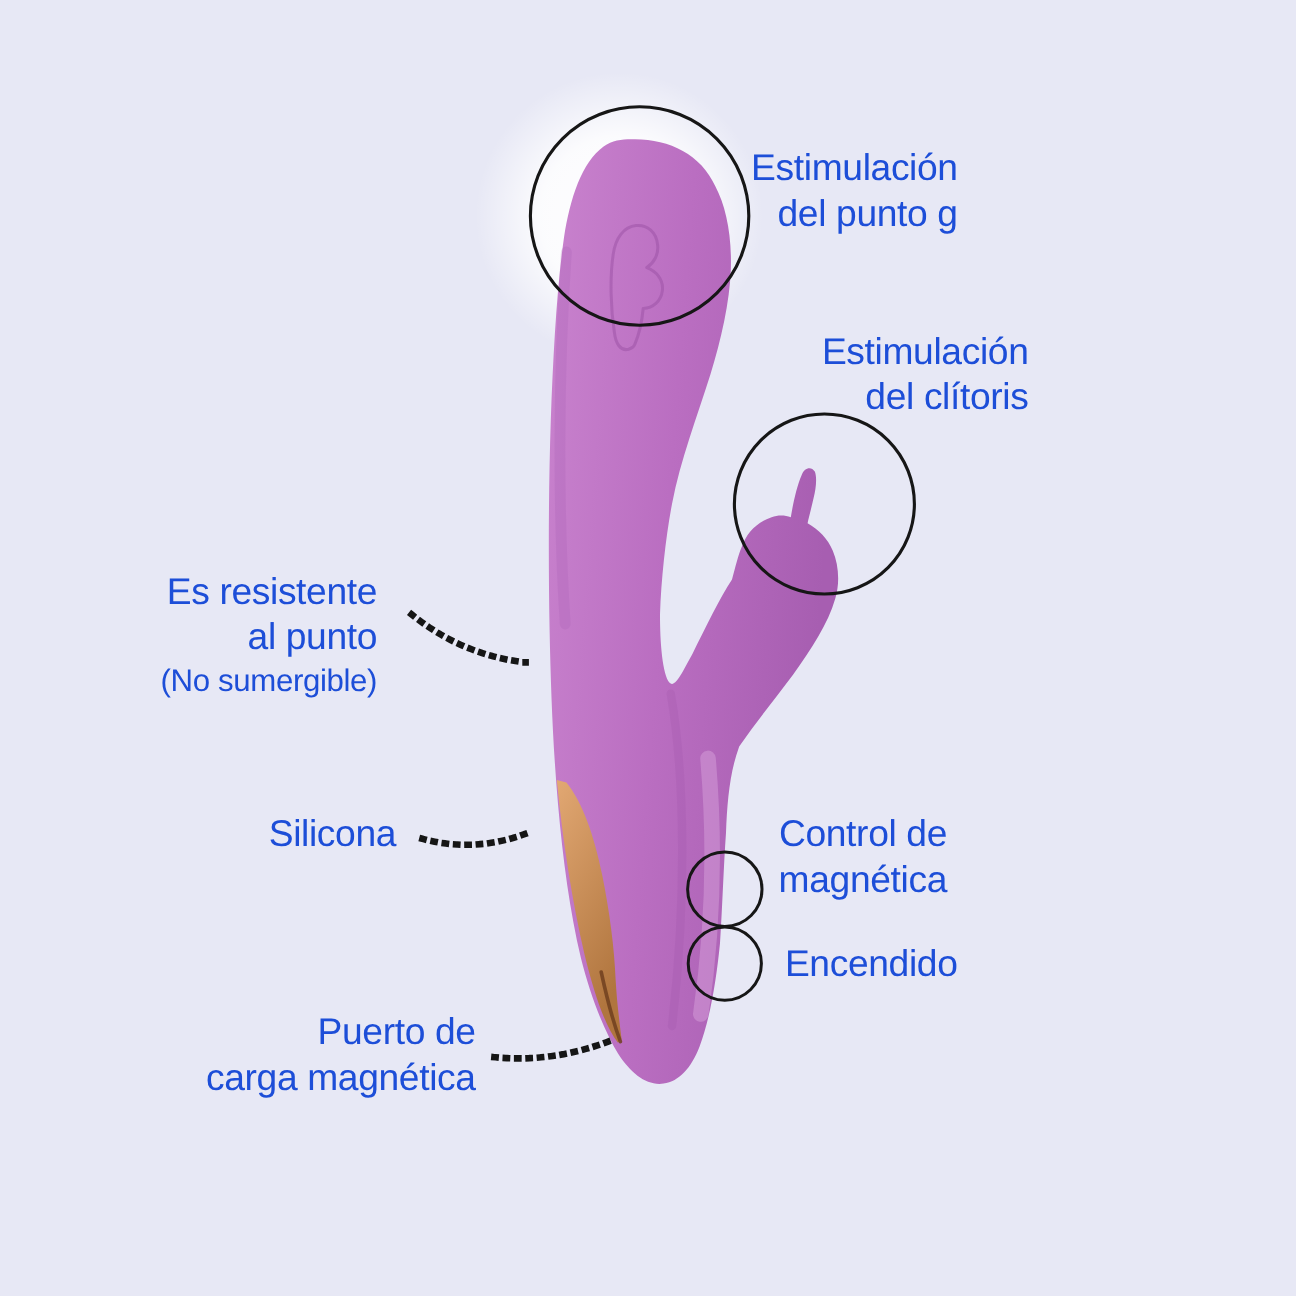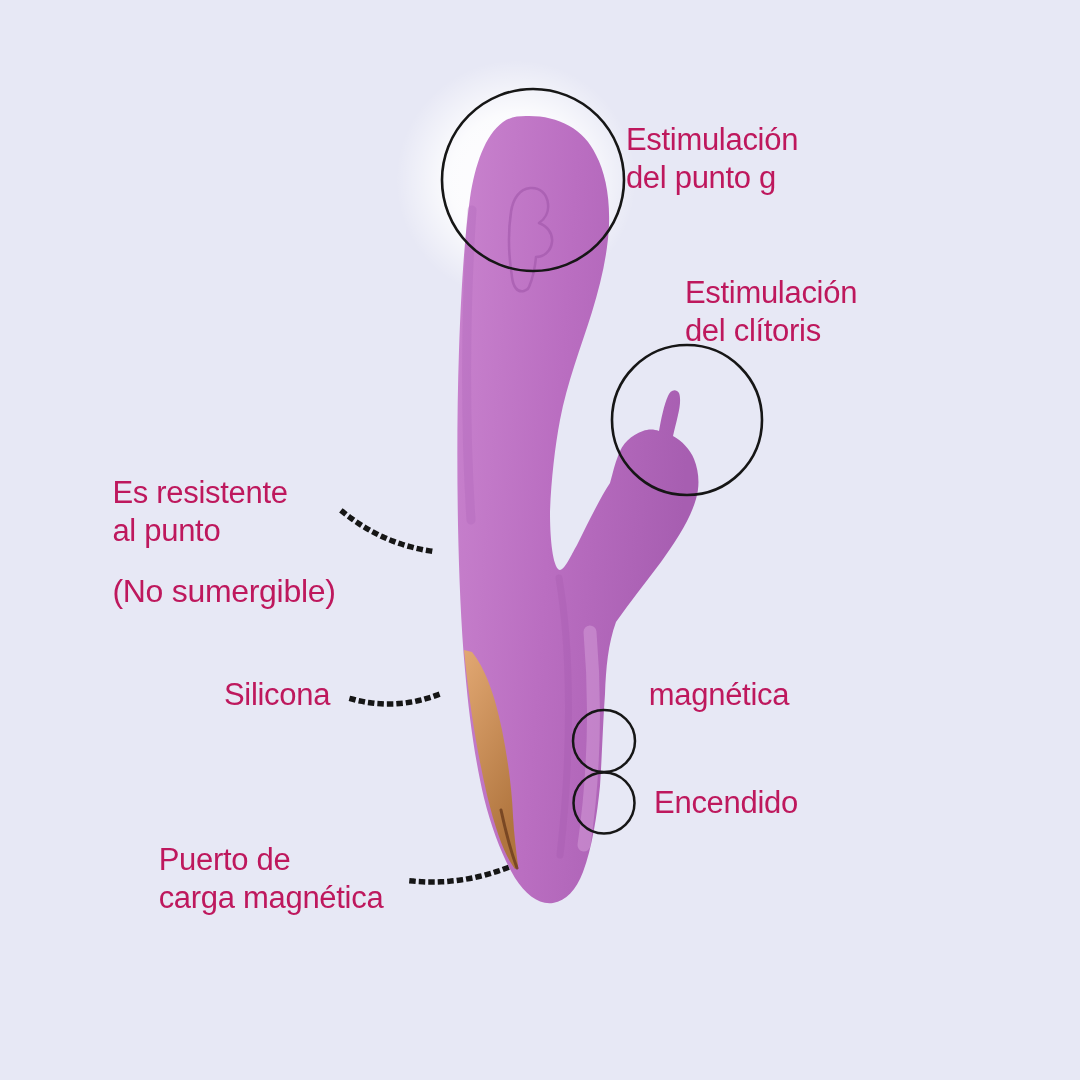--- a/index.html
+++ b/index.html
@@ -4,25 +4,25 @@
 <style>
   html,body{margin:0;padding:0;background:#E7E8F5;}
   .canvas{
     position:relative;width:1080px;height:1080px;overflow:hidden;
     background:#E7E8F5;
     font-family:"Liberation Sans",sans-serif;color:#141414;
   }
   .canvas svg{position:absolute;left:0;top:0;}
   .label{
     position:absolute;transform:translateX(-50%);
-    text-align:left;font-size:31px;line-height:38px;
-    letter-spacing:-0.3px;white-space:nowrap;color:#be185d;
+    text-align:right;font-size:31px;line-height:38px;
+    letter-spacing:-0.3px;white-space:nowrap;color:#1d4ed8;
   }
   .bold{font-weight:400;}
-  .small{font-size:32px;line-height:34px;margin-top:24px;}
+  .small{font-size:26px;line-height:34px;}
 </style>
 </head>
 <body>
 
 <div class="canvas">
 
   <svg width="1080" height="1080" viewBox="0 0 1080 1080">
     <defs>
       <radialGradient id="glow" cx="50%" cy="50%" r="50%">
         <stop offset="0%" stop-opacity="0.97" stop-color="#FFFFFF"></stop>
@@ -123,25 +123,26 @@
     <div>Es resistente</div>
     <div class="bold">al punto</div>
     <div class="small">(No sumergible)</div>
   </div>
 
   <div class="label bold" style="left:277px;top:676px">
     <div>Silicona</div>
   </div>
 
   <div class="label" style="left:719px;top:676px">
+    <div>Control de</div>
     <div class="bold">magnética</div>
   </div>
 
   <div class="label" style="left:726px;top:784px">
     <div>Encendido</div>
   </div>
 
-  <div class="label" style="left:271px;top:841px">
+  <div class="label" style="left:284px;top:841px">
     <div>Puerto de</div>
     <div class="bold">carga magnética</div>
   </div>
 
 </div>
 
 </body></html>

